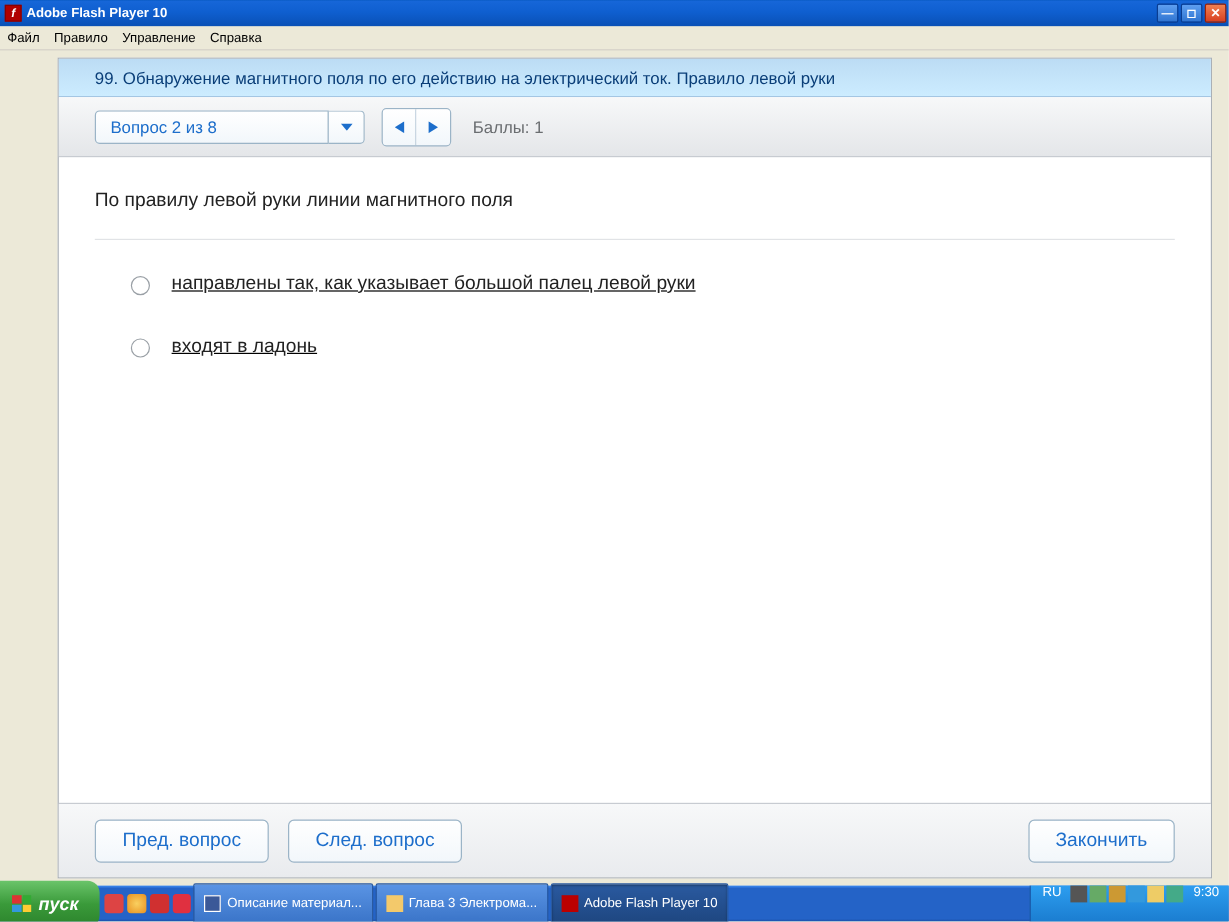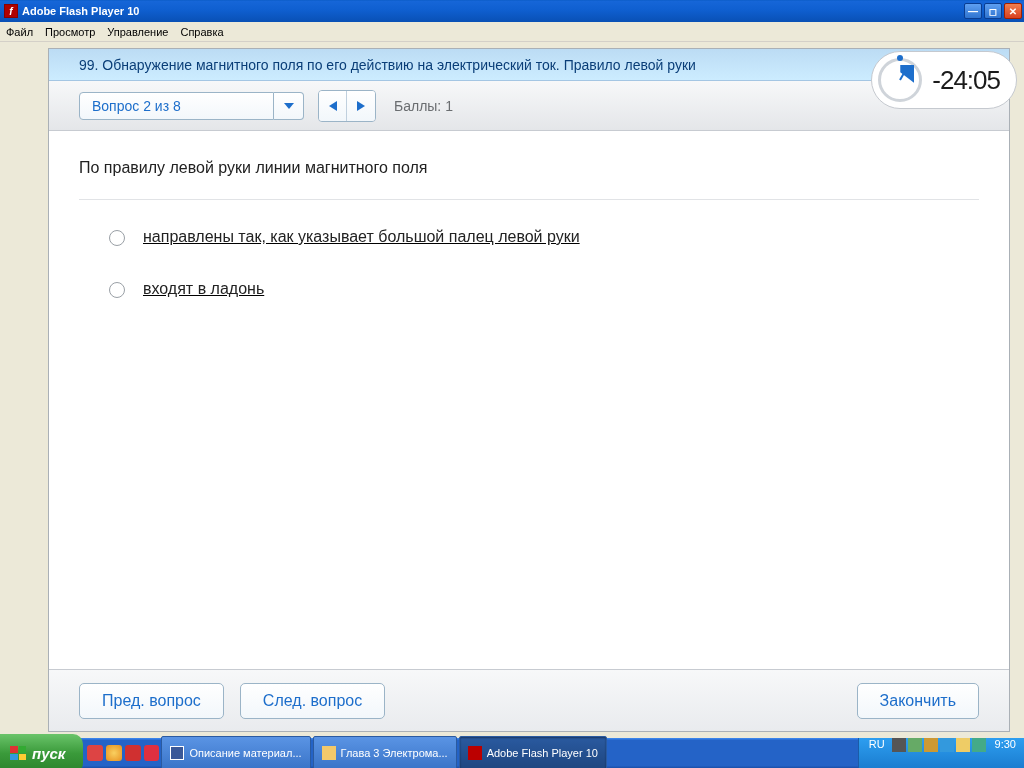--- a/index.html
+++ b/index.html
@@ -83,21 +83,21 @@
   <div class="title">Adobe Flash Player 10</div>
   <div class="winbtns">
     <div class="winbtn">—</div>
     <div class="winbtn">◻</div>
     <div class="winbtn close">✕</div>
   </div>
 </div>
 
 <div class="menubar">
   <span>Файл</span>
-  <span>Просмотр</span>
+  <span>Правило</span>
   <span>Управление</span>
   <span>Справка</span>
 </div>
 
 <div class="app">
 
   <div class="header-strip">
     <span>99. Обнаружение магнитного поля по его действию на электрический ток. Правило левой руки</span>
   </div>
 
@@ -117,26 +117,20 @@
           </svg>
       </div>
       <div class="navbtn">
         <svg width="8" height="10">
             <path d="M0 0 L0 10 L8 5 Z"></path>
           </svg>
       </div>
     </div>
     <div class="points">Баллы:  1</div>
 
-    <div class="timer-group">
-      <div class="clock">
-          <div class="slice"></div>
-        </div>
-      <div class="timer-text">-24:05</div>
-    </div>
   </div>
 
   <div class="question-area">
     <div class="qtext">По правилу левой руки линии магнитного поля</div>
     <hr class="divider">
     <div class="opt">
       <div class="radio"></div>
       <div class="opt-text">направлены так, как указывает большой палец левой руки</div>
     </div>
     <div class="opt">

